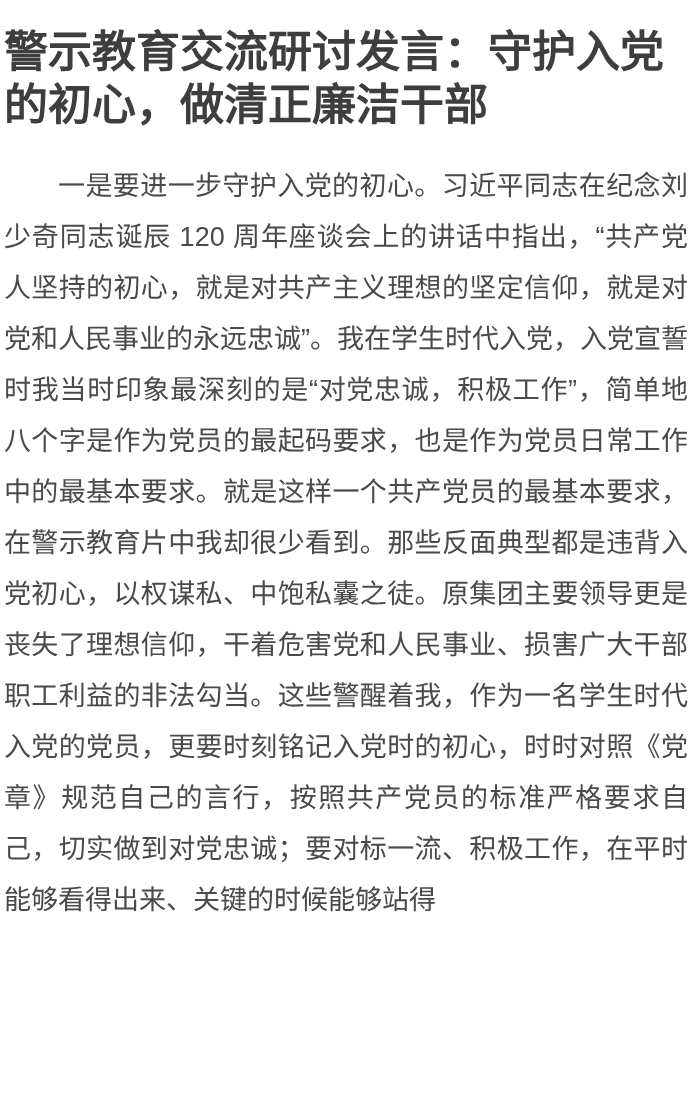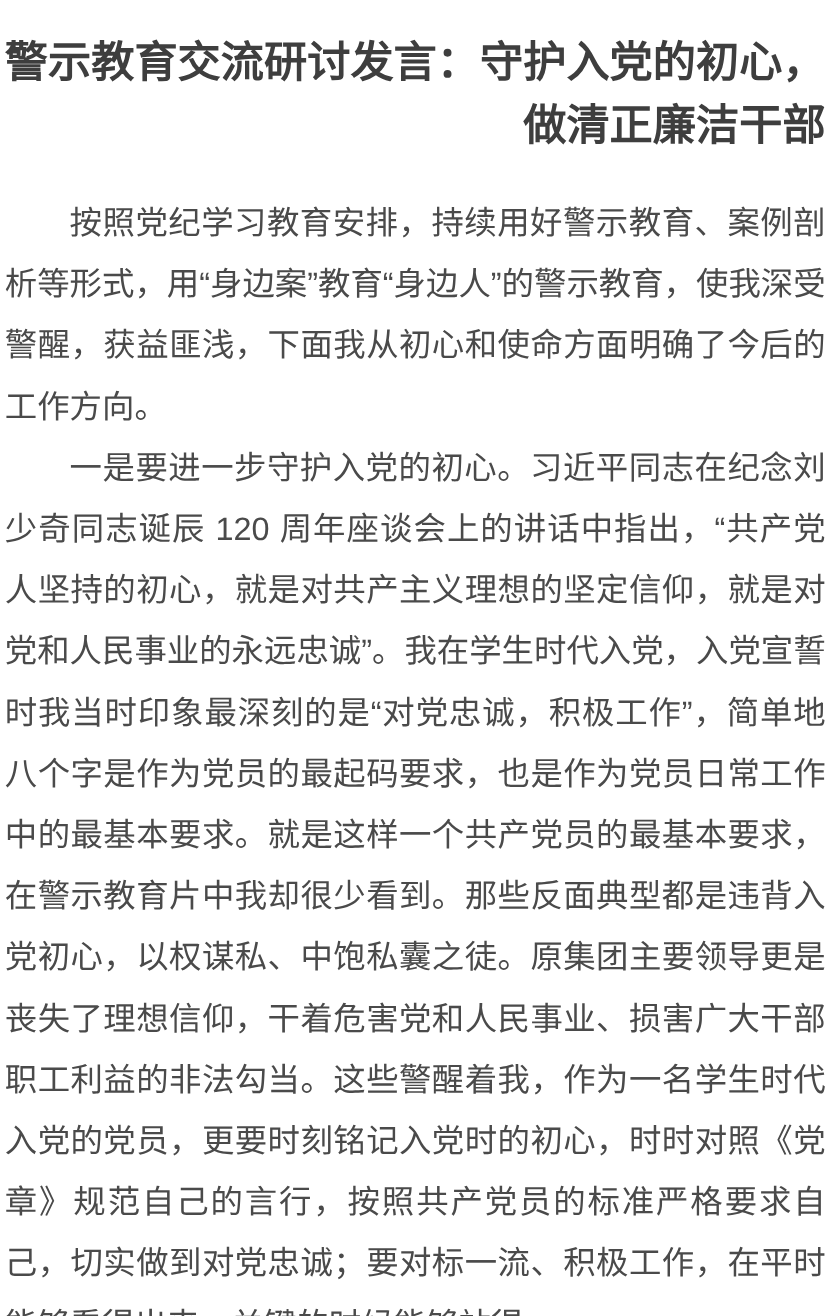--- a/index.html
+++ b/index.html
@@ -16,37 +16,36 @@
   .page {
     box-sizing: border-box;
     width: 693px;
     height: 1097px;
     padding: 25px 5px 0 4px;
     overflow: hidden;
     background: #ffffff;
   }
   .article-title {
     margin: 0 0 30px 0;
-    font-size: 36px;
+    font-size: 44px;
     line-height: 53px;
     font-weight: 700;
-    text-align: right;
+    text-align: left;
     color: #3e3e3e;
   }
   .article-paragraph {
     margin: 0;
     font-size: 27px;
     line-height: 51px;
     color: #4a4a4a;
     text-align: justify;
     text-justify: inter-ideograph;
     text-indent: 2em;
     word-break: break-all;
   }
 </style>
 </head>
 <body>
 
 <div class="page">
   <h1 class="article-title">警示教育交流研讨发言：守护入党的初心，做清正廉洁干部</h1>
-  <p class="article-paragraph">按照党纪学习教育安排，持续用好警示教育、案例剖析等形式，用“身边案”教育“身边人”的警示教育，使我深受警醒，获益匪浅，下面我从初心和使命方面明确了今后的工作方向。</p>
   <p class="article-paragraph">一是要进一步守护入党的初心。习近平同志在纪念刘少奇同志诞辰 120 周年座谈会上的讲话中指出，“共产党人坚持的初心，就是对共产主义理想的坚定信仰，就是对党和人民事业的永远忠诚”。我在学生时代入党，入党宣誓时我当时印象最深刻的是“对党忠诚，积极工作”，简单地八个字是作为党员的最起码要求，也是作为党员日常工作中的最基本要求。就是这样一个共产党员的最基本要求，在警示教育片中我却很少看到。那些反面典型都是违背入党初心，以权谋私、中饱私囊之徒。原集团主要领导更是丧失了理想信仰，干着危害党和人民事业、损害广大干部职工利益的非法勾当。这些警醒着我，作为一名学生时代入党的党员，更要时刻铭记入党时的初心，时时对照《党章》规范自己的言行，按照共产党员的标准严格要求自己，切实做到对党忠诚；要对标一流、积极工作，在平时能够看得出来、关键的时候能够站得</p>
 </div>
 
 </body></html>

